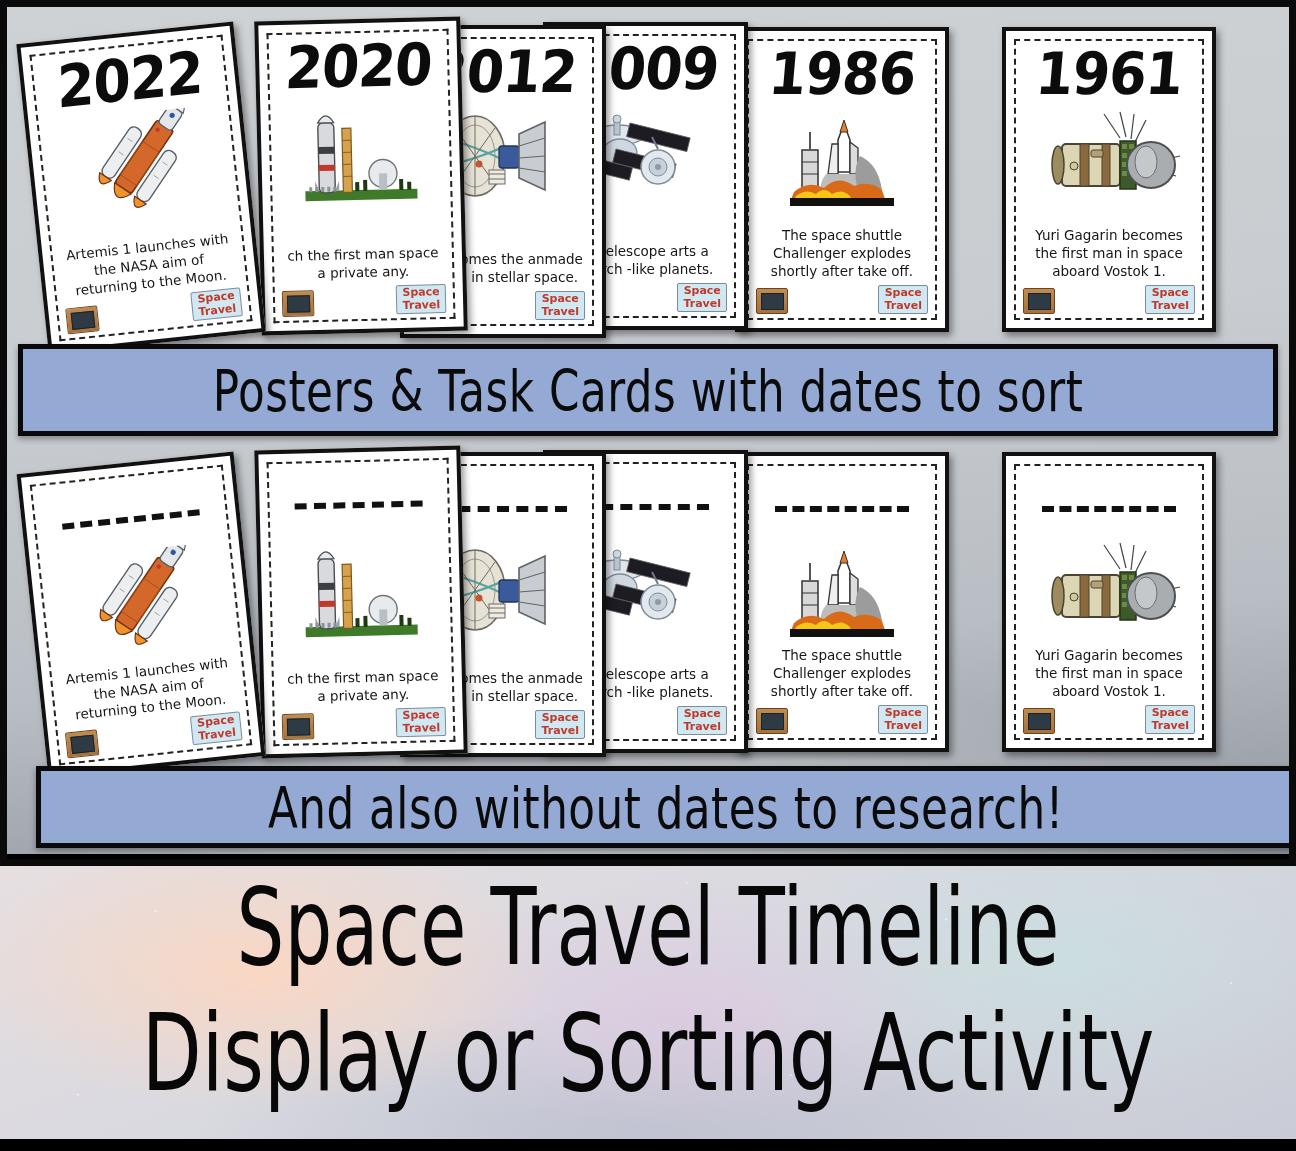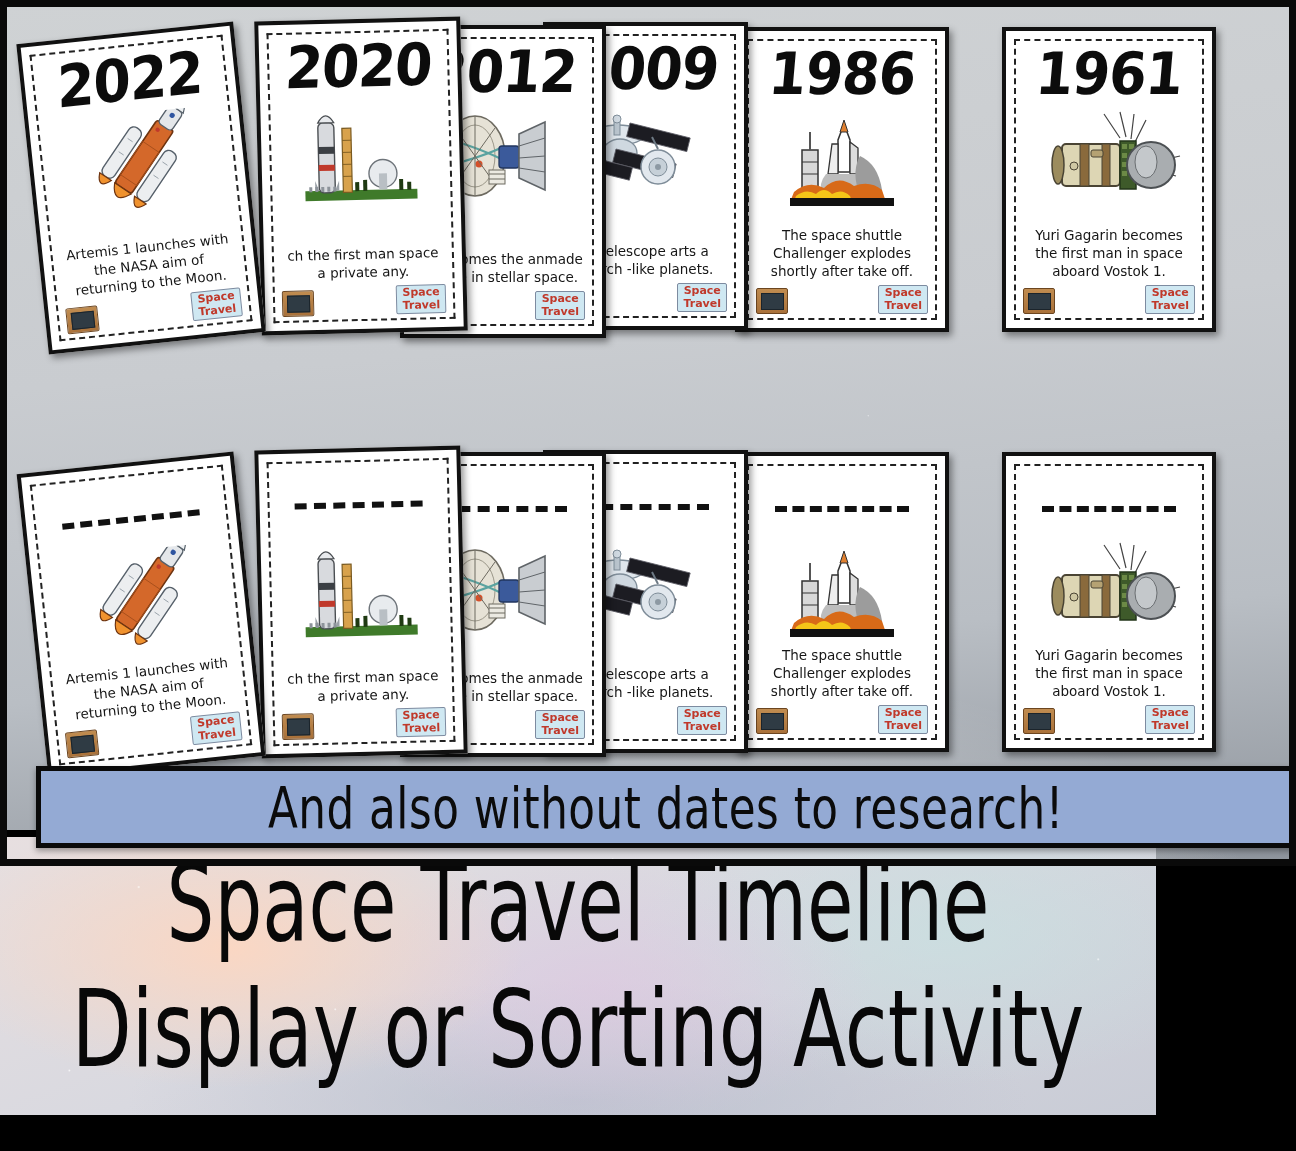--- a/index.html
+++ b/index.html
@@ -85,21 +85,21 @@
     box-shadow:0 3px 6px rgba(0,0,0,.35);
   }
   .banner span{
     font-family:"DejaVu Sans", sans-serif;
     font-weight:400;font-size:47px;color:#0b0b0b;white-space:nowrap;
     transform:scaleX(.93) scaleY(1.22);letter-spacing:.5px;
   }
 
   
   .titleblock{
-    position:absolute;left:0;top:830px;width:1156px;height:285px;
+    position:absolute;left:0;top:854px;width:1296px;height:285px;
     background:
       radial-gradient(ellipse 420px 200px at 20% 40%, rgba(255,214,190,.85), rgba(255,255,255,0) 70%),
       radial-gradient(ellipse 380px 190px at 52% 55%, rgba(222,200,225,.7), rgba(255,255,255,0) 72%),
       radial-gradient(ellipse 430px 210px at 82% 35%, rgba(200,225,225,.7), rgba(255,255,255,0) 72%),
       radial-gradient(ellipse 600px 160px at 50% 95%, rgba(185,190,205,.8), rgba(255,255,255,0) 75%),
       linear-gradient(160deg,#e7dfe0 0%, #d9d9e0 45%, #c9ccd6 100%);
     border-top:7px solid #000;box-sizing:border-box;overflow:hidden;
   }
   .titleblock:after{
     content:"";position:absolute;inset:0;
@@ -362,20 +362,23 @@
               <i></i>
             </div>
           <div class="badge">
             <span>Space</span>
             <span>Travel</span>
           </div>
         </div>
       </div>
     </div>
 
+    <div class="banner" style="left:18px;top:344px;width:1260px;height:92px;">
+      <span>Posters &amp; Task Cards with dates to sort</span>
+    </div>
 
     <div class="card" style="left:1002px;top:452px;width:214px;height:300px;">
       <div class="inner">
         <div class="blankline"></div>
         <div class="art">
           <svg width="150" height="100" viewBox="0 0 150 100">
             <g stroke="#444" stroke-width="1.2" fill="none">
               <path d="M86 28 L70 4 M92 27 L86 2 M97 29 L100 4 M101 32 L112 10"></path>
               <path d="M120 52 L146 46 M118 60 L142 66"></path>
             </g>

